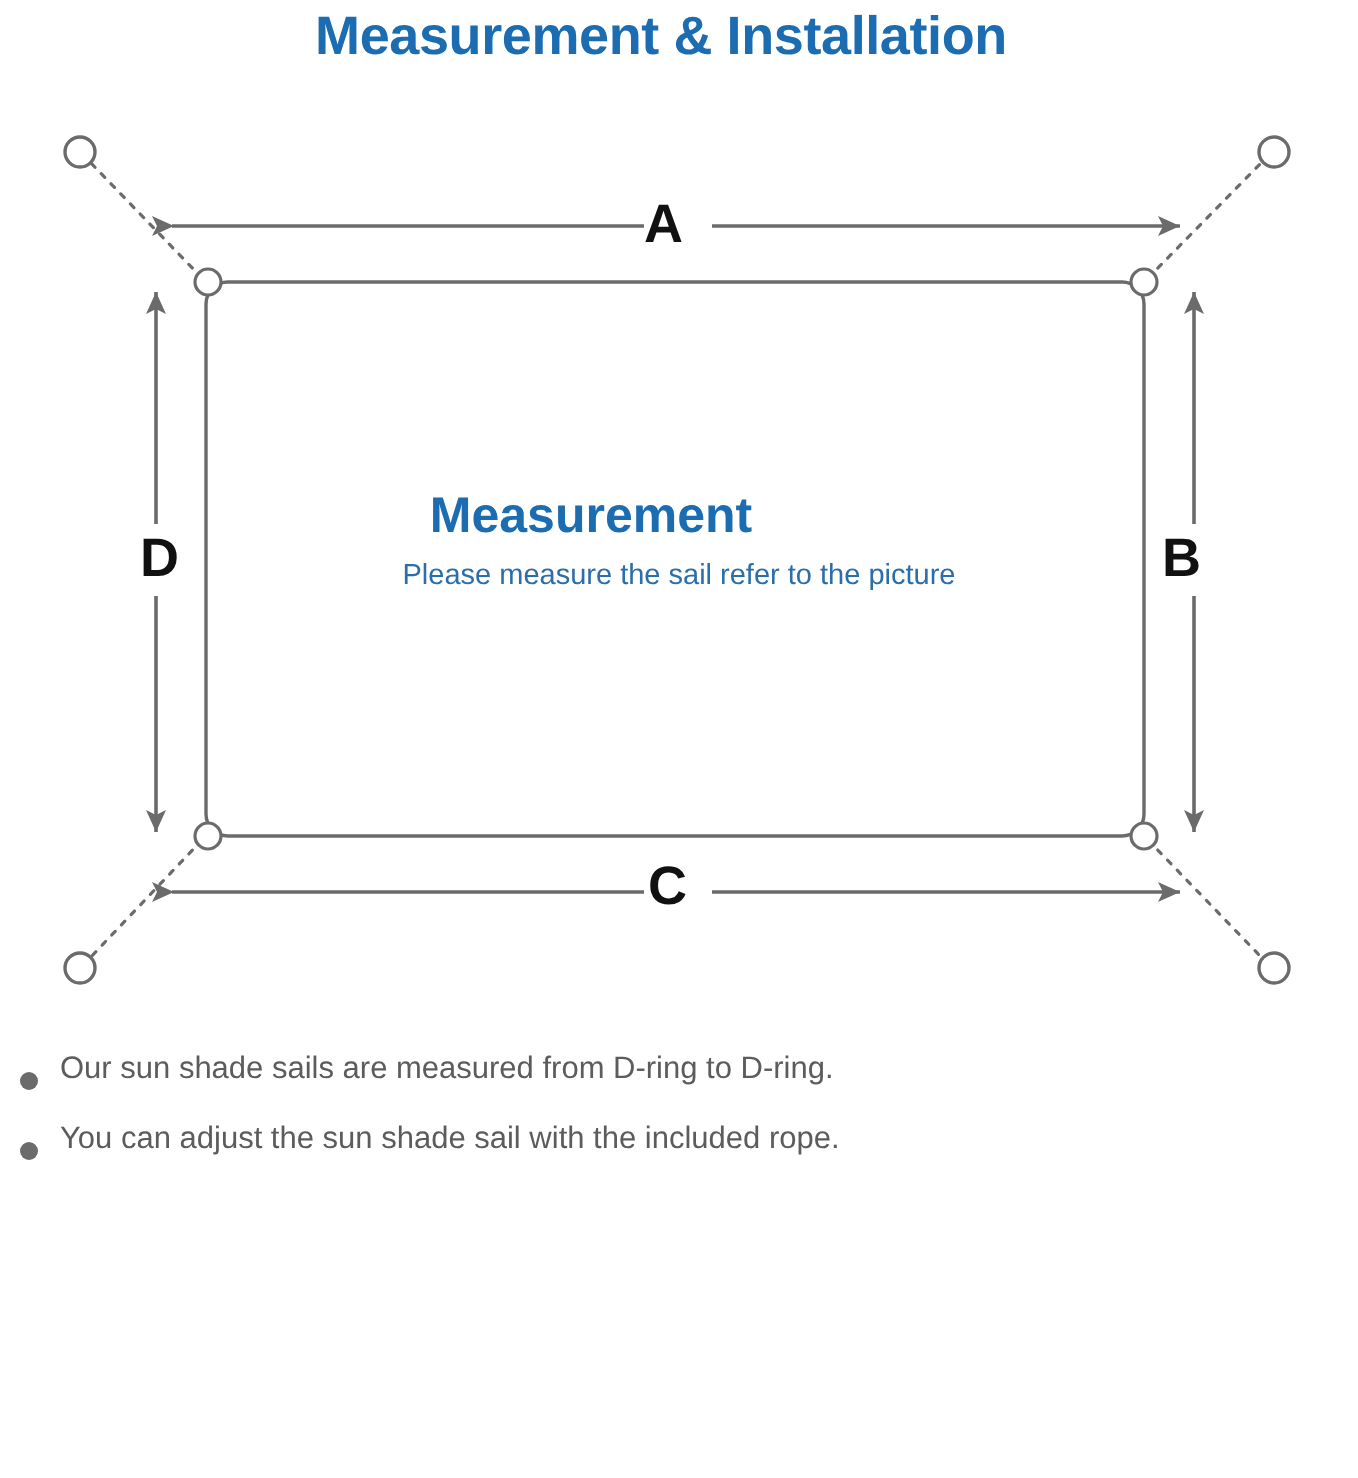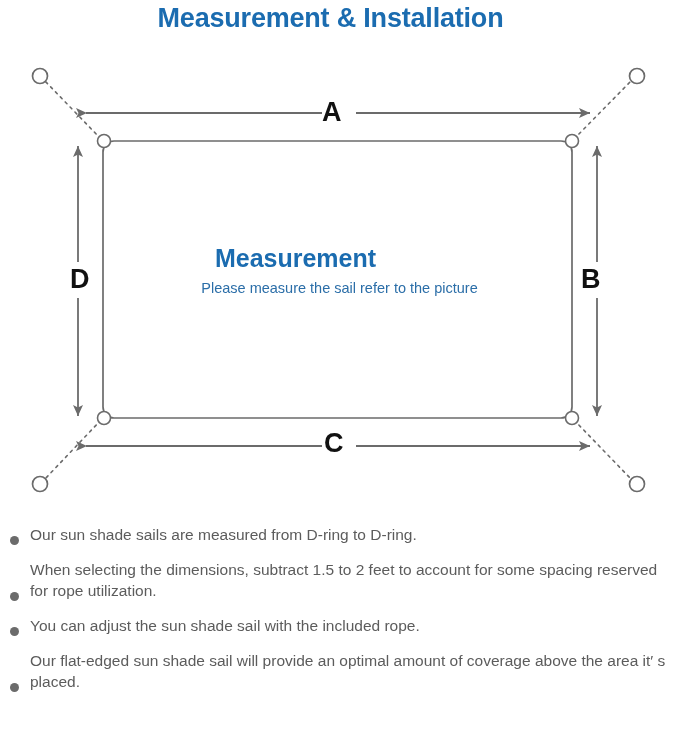--- a/index.html
+++ b/index.html
@@ -158,23 +158,15 @@
   <div id="center-sub">Please measure the sail refer to the picture</div>
 </div>
 
 <div id="notes">
   <div class="note-row">
     <span class="note-bullet"></span>
     <span class="note-text">Our sun shade sails are measured from D-ring to D-ring.</span>
   </div>
   <div class="note-row">
     <span class="note-bullet"></span>
-    <span class="note-text">When selecting the dimensions, subtract 1.5 to 2 feet to account for some spacing reserved for rope utilization.</span>
-  </div>
-  <div class="note-row">
-    <span class="note-bullet"></span>
     <span class="note-text">You can adjust the sun shade sail with the included rope.</span>
-  </div>
-  <div class="note-row">
-    <span class="note-bullet"></span>
-    <span class="note-text">Our flat-edged sun shade sail will provide an optimal amount of coverage above the area it′ s placed.</span>
   </div>
 </div>
 
 </body></html>

